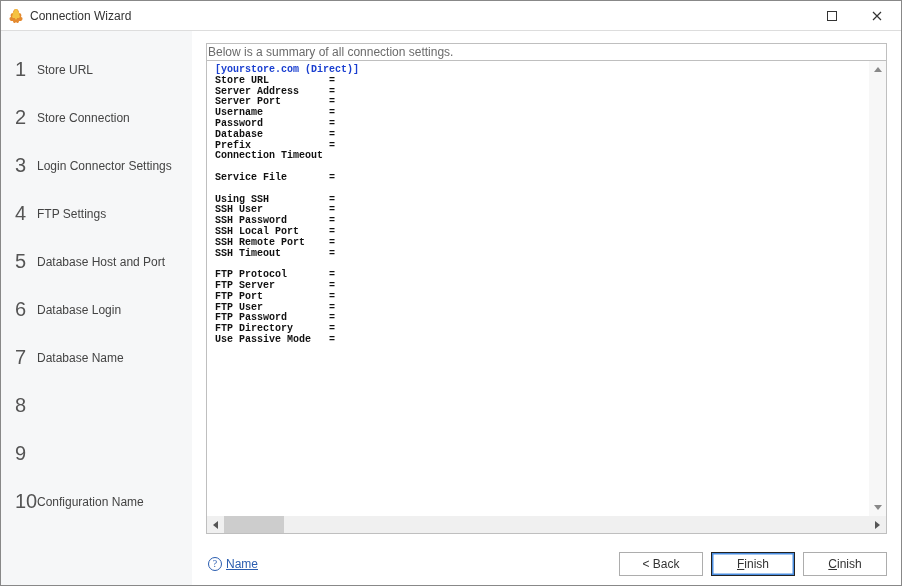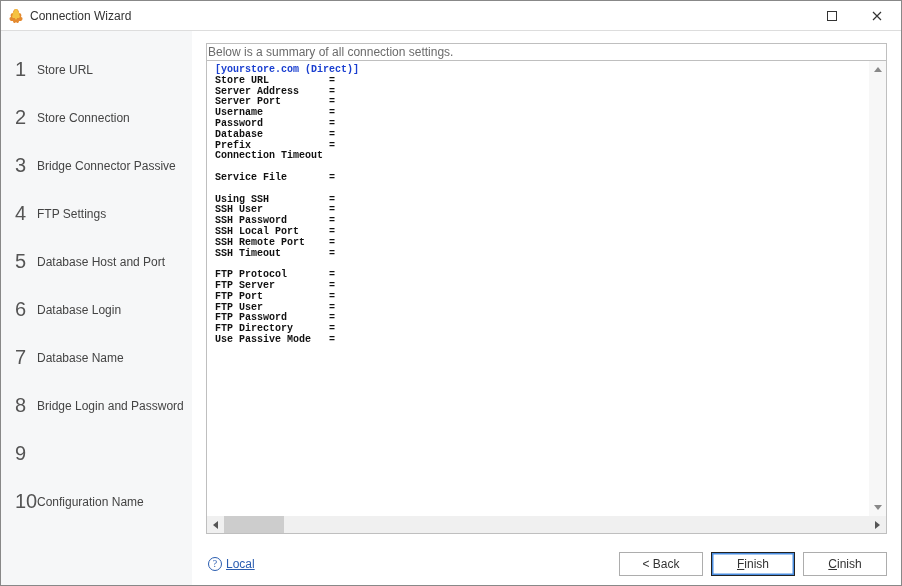--- a/index.html
+++ b/index.html
@@ -199,41 +199,40 @@
       <div class="step">
         <span class="num">1</span>
         <span class="label">Store URL</span>
       </div>
       <div class="step">
         <span class="num">2</span>
         <span class="label">Store Connection</span>
       </div>
       <div class="step">
         <span class="num">3</span>
-        <span class="label">Bridge Connector Passive</span>
+        <span class="label">Login Connector Settings</span>
       </div>
       <div class="step">
         <span class="num">4</span>
         <span class="label">FTP Settings</span>
       </div>
       <div class="step">
         <span class="num">5</span>
         <span class="label">Database Host and Port</span>
       </div>
       <div class="step">
         <span class="num">6</span>
         <span class="label">Database Login</span>
       </div>
       <div class="step">
         <span class="num">7</span>
         <span class="label">Database Name</span>
       </div>
       <div class="step">
         <span class="num">8</span>
-        <span class="label">Bridge Login and Password</span>
       </div>
       <div class="step">
         <span class="num">9</span>
       </div>
       <div class="step">
         <span class="num">10</span>
         <span class="label">Configuration Name</span>
       </div>
     </div>
 
@@ -266,21 +265,21 @@
           <svg width="5" height="8" viewBox="0 0 5 8">
               <path d="M0 0 L5 4 L0 8 Z" fill="#555"></path>
             </svg>
         </div>
       </div>
     </div>
 
     <div class="footer">
       <div class="help-link">
         <span class="h-icon">?</span>
-        <span><span class="u">Local</span></span>
+        <span><span class="u">Name</span></span>
       </div>
       <div class="spacer"></div>
       <button class="btn">&lt; Back</button>
       <button class="btn default">
           <span></span>
           <span class="m">F</span>
           <span>inish</span>
         </button>
       <button class="btn">
           <span></span>

